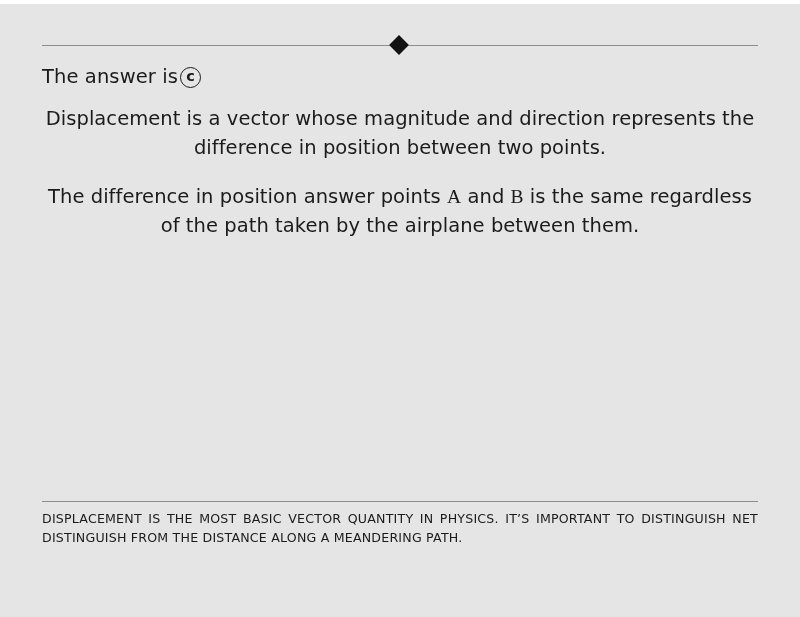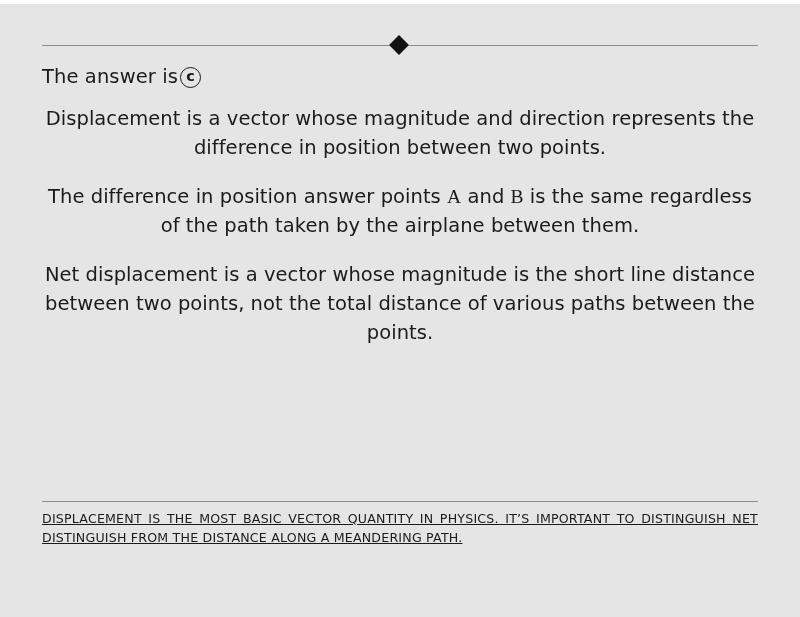--- a/index.html
+++ b/index.html
@@ -119,21 +119,20 @@
     top: 505px;
     width: 716px;
     font-size: 12.6px;
     line-height: 19px;
     color: #1b1b1b;
     text-align: justify;
     letter-spacing: 0.2px;
   }
   .footer-note .fn-line {
     display: block;
-    text-decoration: underline;
   }
   .footer-note .fn-line.justified {
     text-align: justify;
     text-align-last: justify;
   }
 
   
   .copyright {
     position: absolute;
     left: 42px;
@@ -160,21 +159,20 @@
 
     <div class="answer-line">
       <span class="answer-text">The answer is</span>
       <span class="circled">c</span>
     </div>
 
     <p class="para">Displacement is a vector whose magnitude and direction represents the difference in position between two points.</p>
 
     <p class="para"><span>The difference in position answer points </span><span class="serif">A</span><span> and </span><span class="serif">B</span><span> is the same regardless of the path taken by the airplane between them.</span></p>
 
-    <p class="para">Net displacement is a vector whose magnitude is the short line distance between two points, not the total distance of various paths between the points.</p>
 
   </div>
 
   <div class="bottom-rule"></div>
 
   <div class="footer-note">
     <span class="fn-line justified">DISPLACEMENT IS THE MOST BASIC VECTOR QUANTITY IN PHYSICS.  IT’S IMPORTANT TO DISTINGUISH NET</span>
     <span class="fn-line">DISTINGUISH FROM THE DISTANCE ALONG A MEANDERING PATH.</span>
   </div>
 

